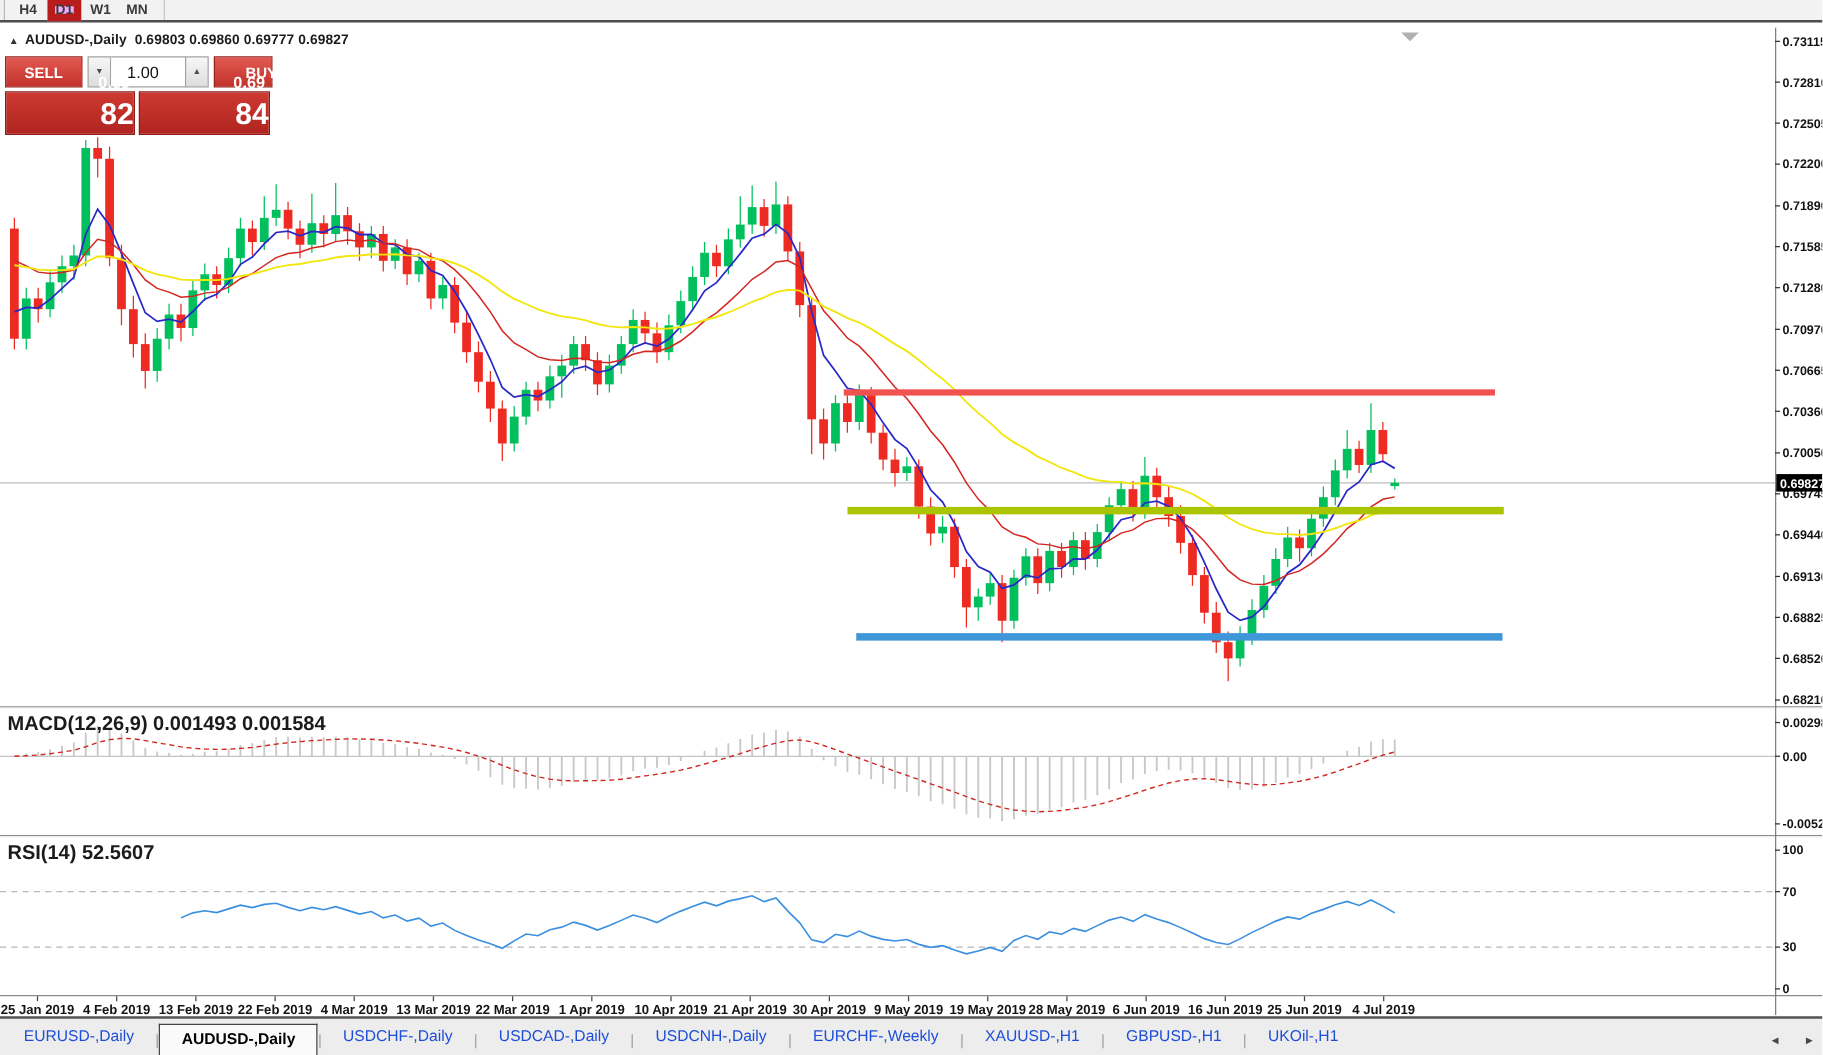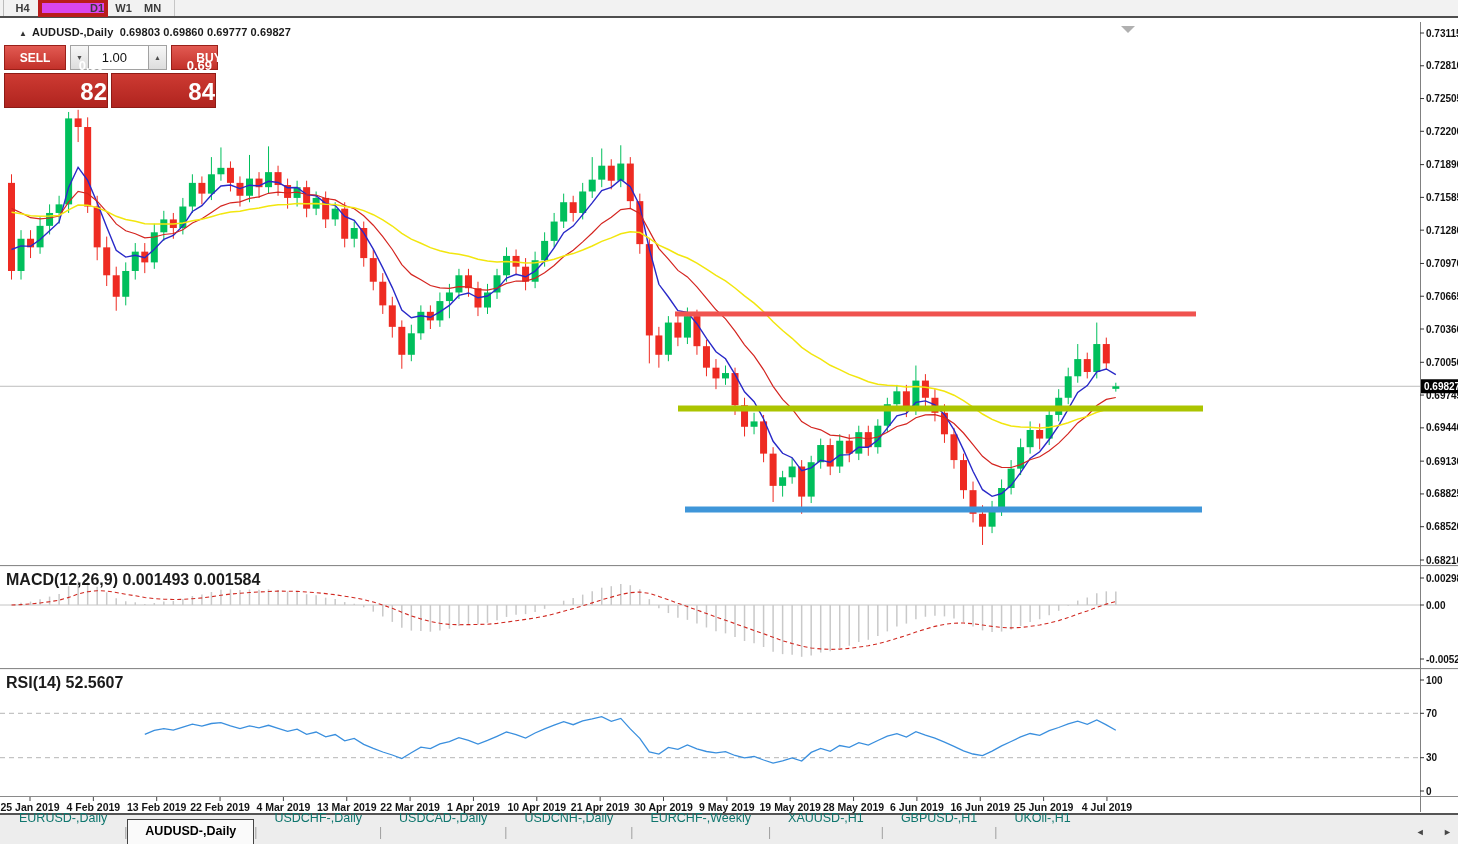--- a/index.html
+++ b/index.html
@@ -8,29 +8,29 @@
   .screen { position:relative; width:1458px; height:844px; background:#fff; }
 
   
   .toolbar { position:absolute; left:0; top:0; width:1458px; height:18px;
     background:#f2f2f2; border-bottom:2px solid #4e4e4e;
     display:flex; align-items:center; padding-left:3px; }
   .tb-handle { width:1px; height:16px; background:#bcbcbc; margin-right:5px; }
   .tf-btn { min-width:27px; height:18px; border:1px solid transparent; background:transparent;
     font-family:"Liberation Sans",sans-serif; font-size:11px; font-weight:600; color:#3b3b3b;
     display:flex; align-items:center; justify-content:center; margin-right:2px; cursor:default; }
-  .tf-btn.active { background:#d946ef; border:4px solid #b91c1c;padding-left:48px; }
+  .tf-btn.active { background:#f0abfc; border:6px solid #b91c1c; }
   .tb-sep { width:1px; height:16px; background:#c6c6c6; margin-left:6px; }
 
   
   .chart-window { position:absolute; left:0; top:22px; width:1458px; height:791px; background:#fff; }
   .chart-window svg { position:absolute; left:0; top:0; }
 
   .chart-title { position:absolute; left:7px; top:4px; font-size:11px; font-weight:700;
-    color:#1b1b1b; letter-spacing:0.1px; white-space:nowrap;margin-left:12px; }
+    color:#1b1b1b; letter-spacing:0.1px; white-space:nowrap; }
   .chart-title .collapse { font-size:8px; margin-right:5px; color:#333; }
 
   .ind-label { position:absolute; left:6px; font-size:16px; font-weight:700; color:#1b1b1b; white-space:nowrap; }
   .macd-label { top:549px; }
   .rsi-label  { top:652px; }
 
   
   .trade-panel { position:absolute; left:4px; top:23px; width:215px; }
   .tp-row1 { display:flex; height:25px; }
   .btn-sell,.btn-buy { height:25px; color:#fff; font-size:12px; font-weight:700;
@@ -51,21 +51,21 @@
   .price-box.sell { width:104px; margin-right:3px; }
   .price-box.buy  { width:105px; }
   .pb-prefix { font-size:13px; font-weight:700; margin:0 3px 4px 0; }
   .pb-big { font-size:24px; font-weight:700; line-height:30px; }
   .pb-sup { font-size:13px; font-weight:700; align-self:flex-start; margin:1px 0 0 1px; }
 
   
   .tab-bar { position:absolute; left:0; top:813px; width:1458px; height:31px;
     background:#ededed; border-top:2px solid #555; }
   .tabs { position:absolute; left:2px; bottom:0; display:flex; align-items:flex-end; height:24px; }
-  .tab { padding:3px 17px 19px; font-size:12.5px; color:#0f766e; white-space:nowrap; cursor:default; }
+  .tab { padding:3px 17px 8px; font-size:12.5px; color:#1d4ed8; white-space:nowrap; cursor:default; }
   .tab.active { background:#fafafa; color:#000; font-weight:700; border:1px solid #444;
     border-bottom:none; padding:4px 17px 6px; }
   .tab-sep { color:#9f9f9f; font-size:12px; padding-bottom:5px; }
   .tab-nav { position:absolute; right:6px; bottom:7px; font-size:9px; color:#474747; }
   .tab-nav span { margin-left:16px; }
 </style>
 </head>
 <body>
 
 <div class="screen">

